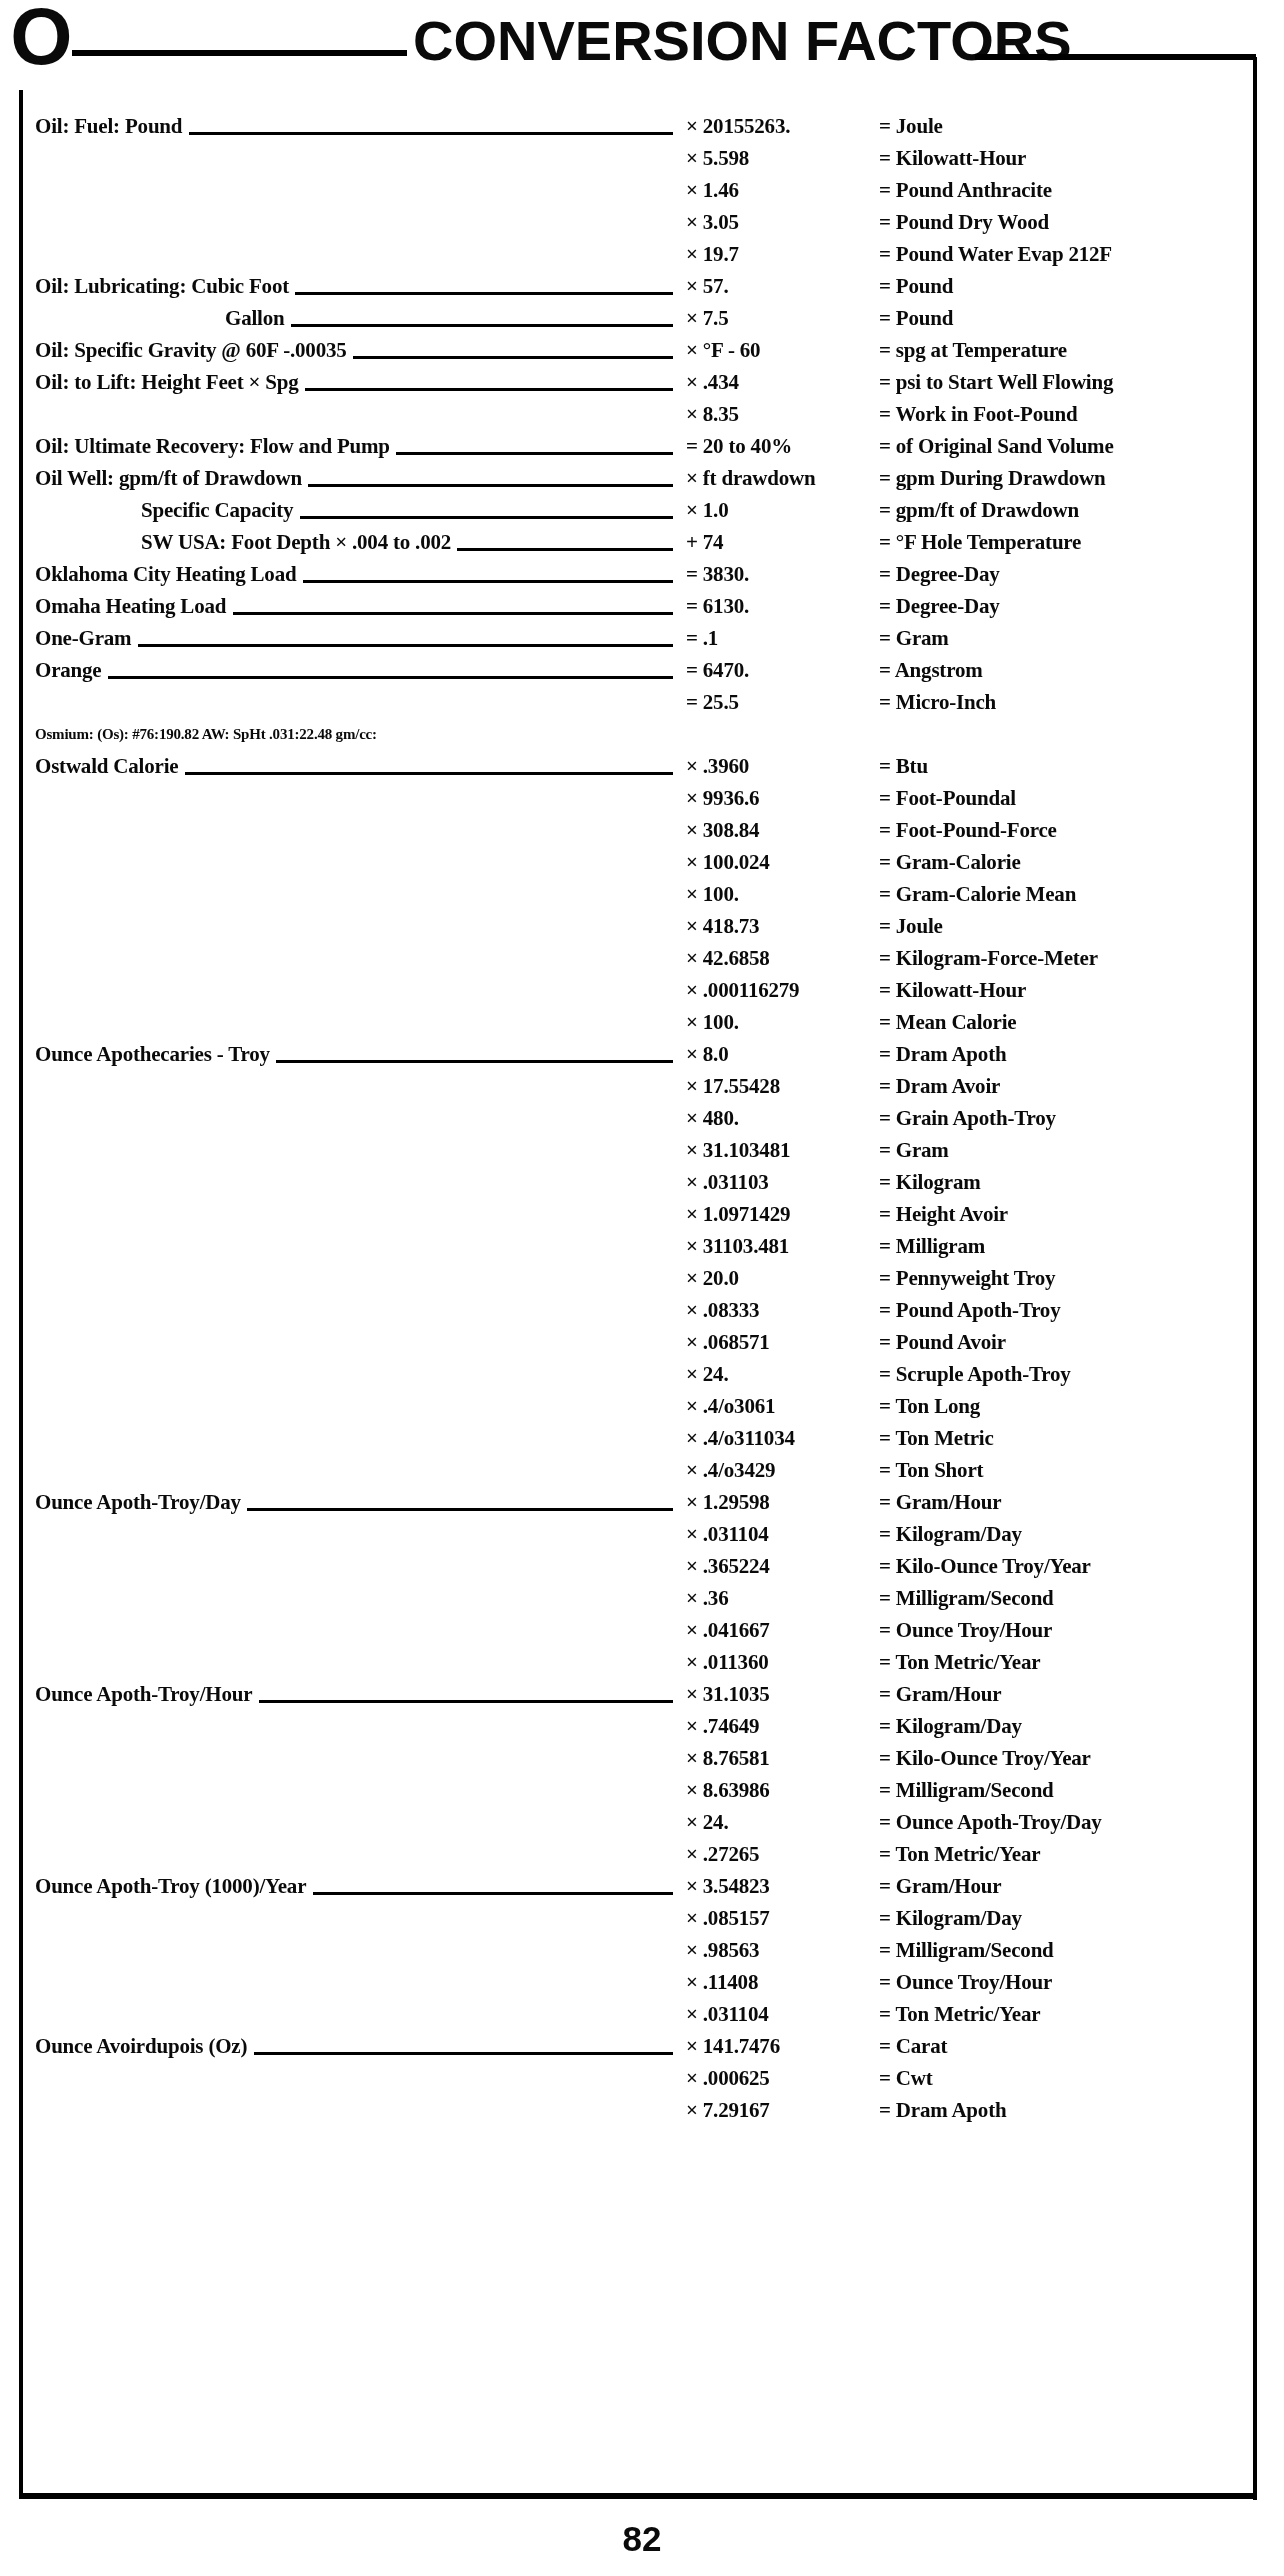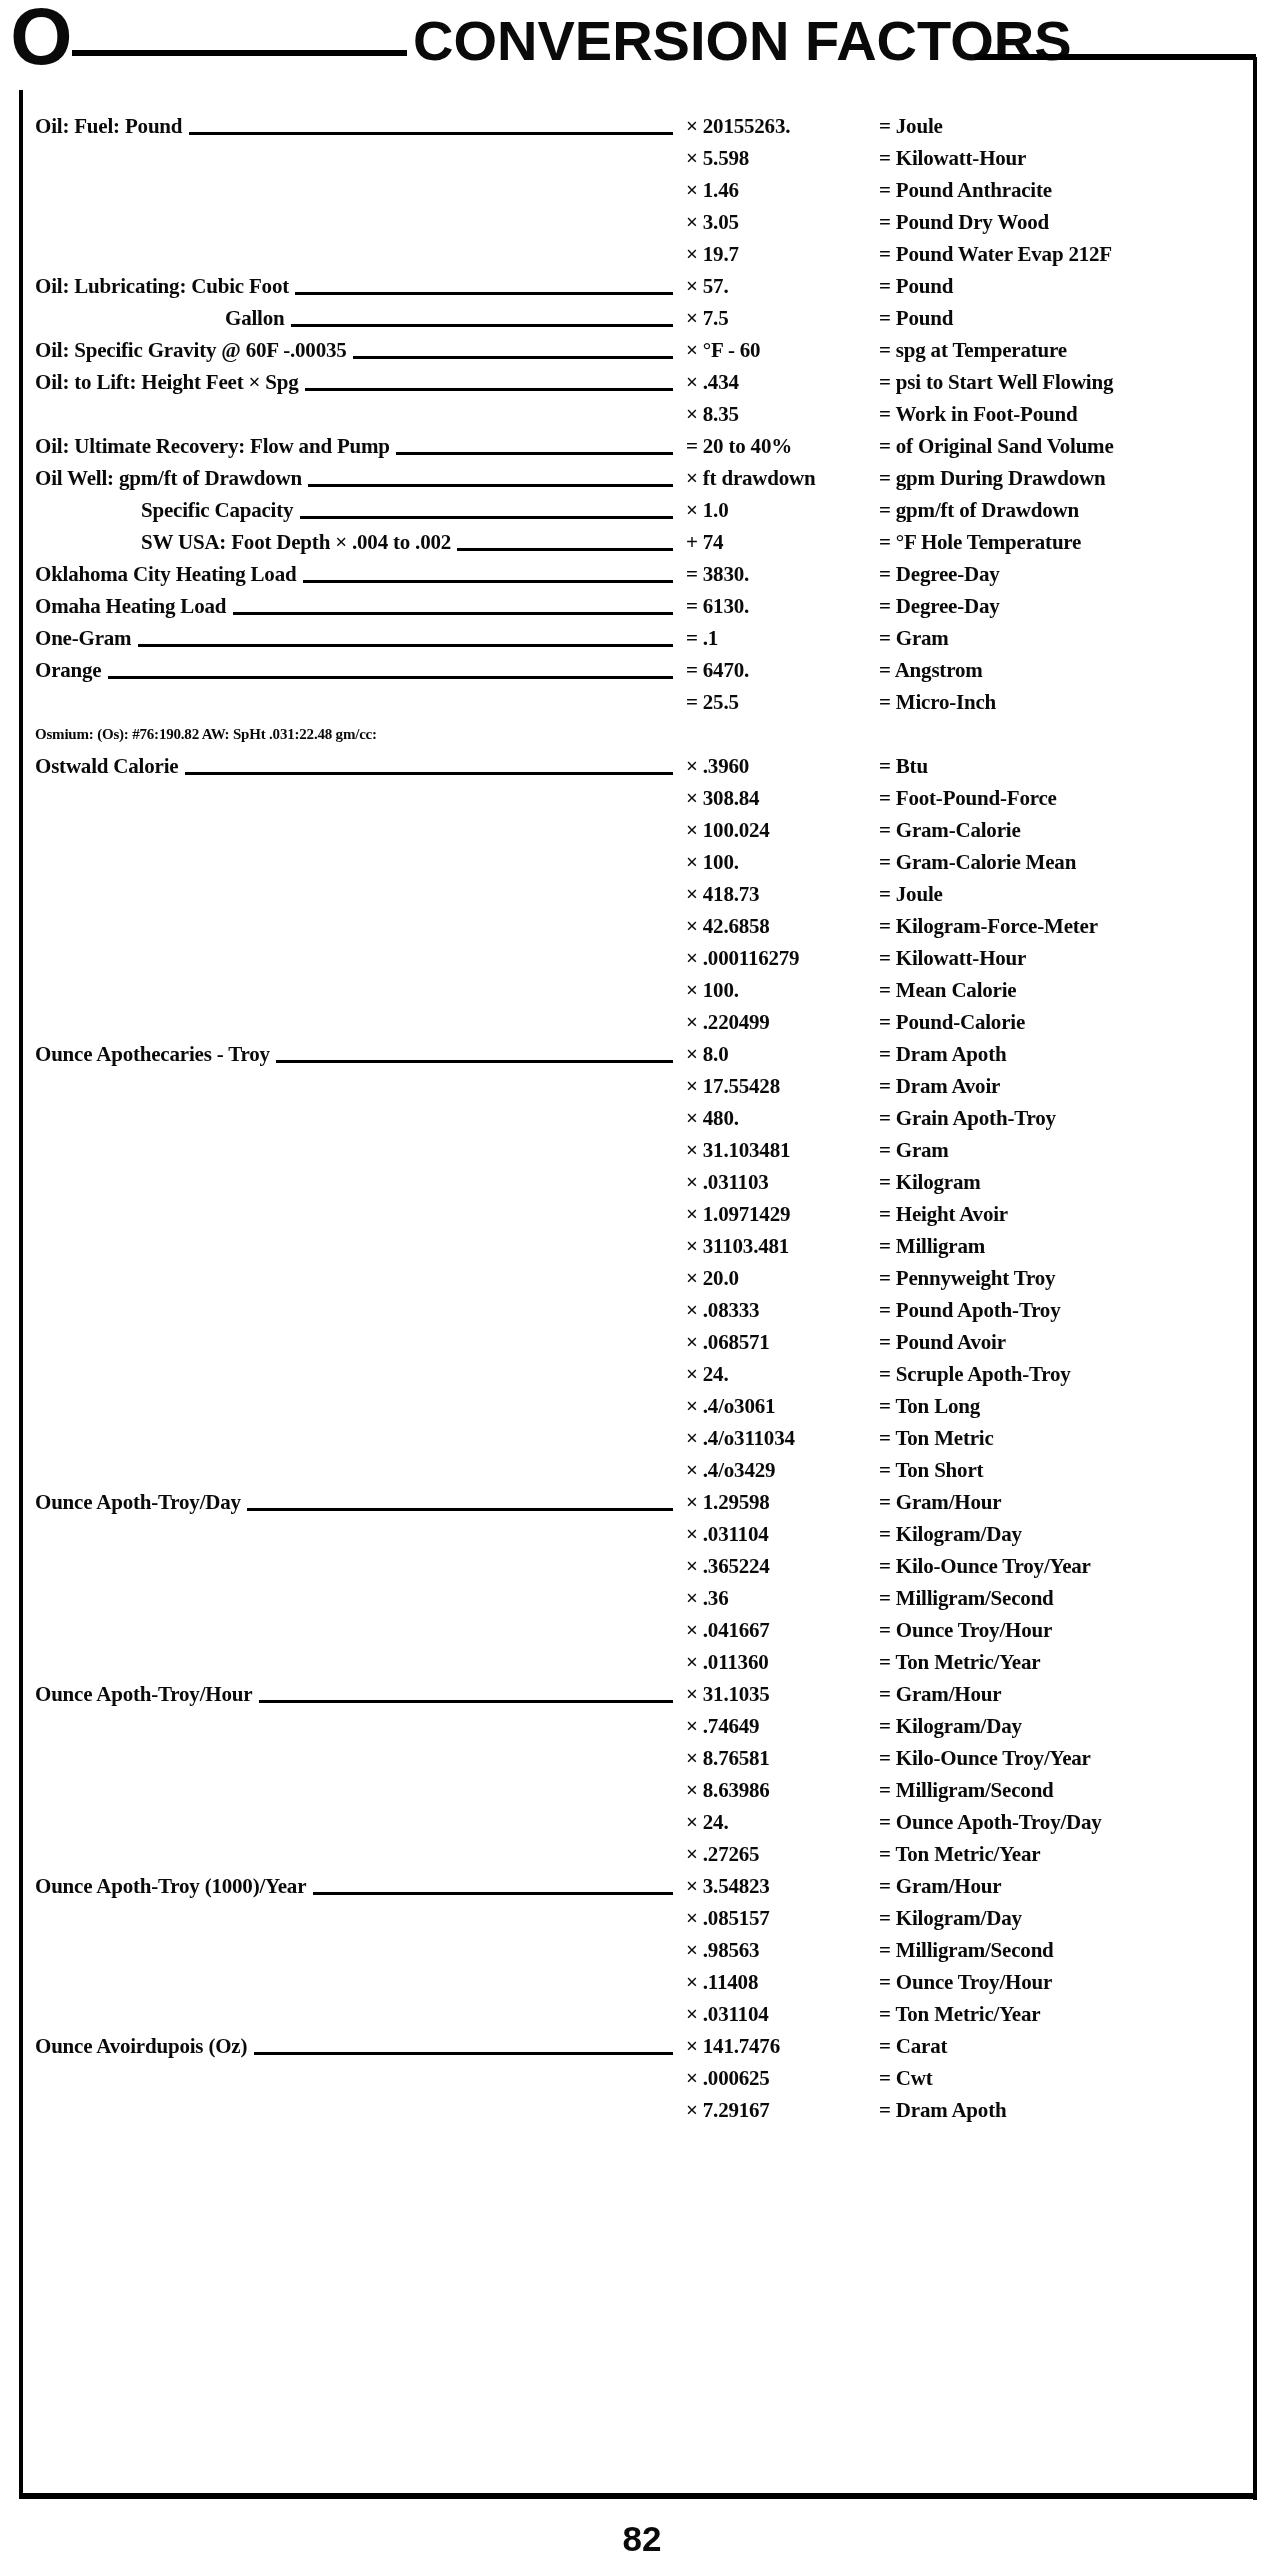--- a/index.html
+++ b/index.html
@@ -239,20 +239,25 @@
       <div class="row">
         <div class="left">
           <span class="label">Ostwald Calorie</span>
           <span class="leader"></span>
         </div>
         <span class="value">× .3960</span>
         <span class="result">= Btu</span>
       </div>
       <div class="row">
         <div class="left"></div>
+        <span class="value">× 9936.6</span>
+        <span class="result">= Foot-Poundal</span>
+      </div>
+      <div class="row">
+        <div class="left"></div>
         <span class="value">× 308.84</span>
         <span class="result">= Foot-Pound-Force</span>
       </div>
       <div class="row">
         <div class="left"></div>
         <span class="value">× 100.024</span>
         <span class="result">= Gram-Calorie</span>
       </div>
       <div class="row">
         <div class="left"></div>
@@ -273,25 +278,20 @@
         <div class="left"></div>
         <span class="value">× .000116279</span>
         <span class="result">= Kilowatt-Hour</span>
       </div>
       <div class="row">
         <div class="left"></div>
         <span class="value">× 100.</span>
         <span class="result">= Mean Calorie</span>
       </div>
       <div class="row">
-        <div class="left"></div>
-        <span class="value">× .220499</span>
-        <span class="result">= Pound-Calorie</span>
-      </div>
-      <div class="row">
         <div class="left">
           <span class="label">Ounce Apothecaries - Troy</span>
           <span class="leader"></span>
         </div>
         <span class="value">× 8.0</span>
         <span class="result">= Dram Apoth</span>
       </div>
       <div class="row">
         <div class="left"></div>
         <span class="value">× 17.55428</span>

